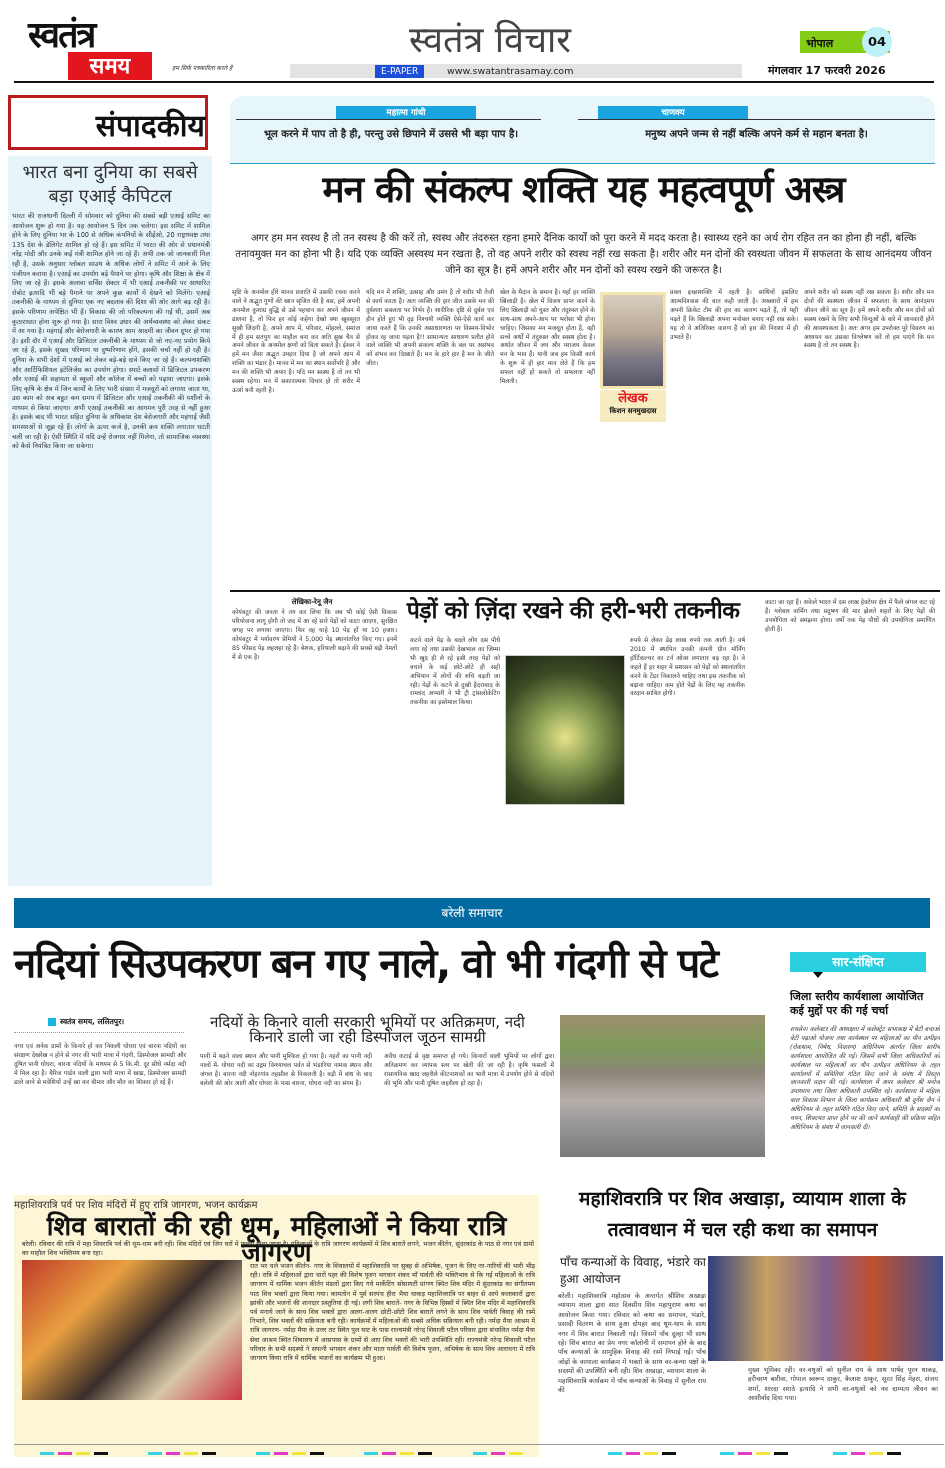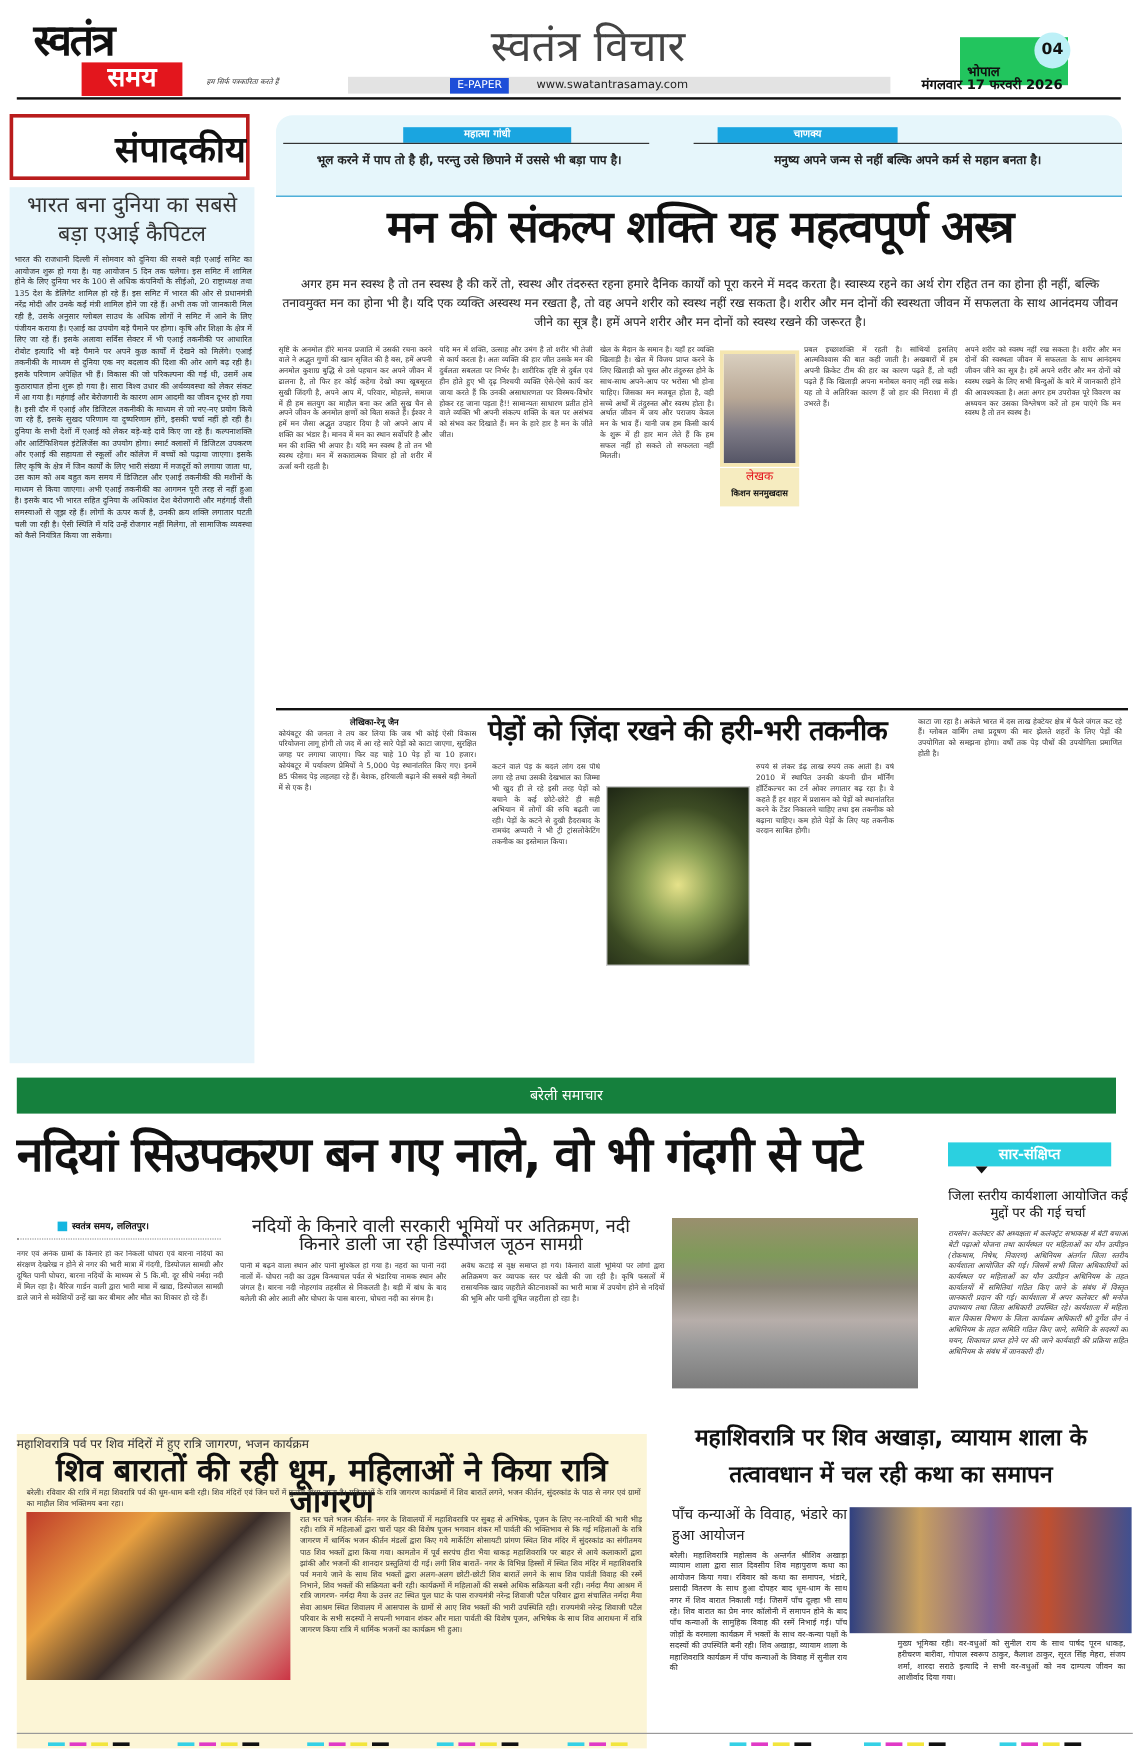--- a/index.html
+++ b/index.html
@@ -6,43 +6,43 @@
 body{width:945px;height:1468px;background:#fff;font-family:"DejaVu Sans",sans-serif;color:#111;position:relative;overflow:hidden}
 .abs{position:absolute}
 .txt{font-size:6.2px;line-height:8.9px;color:#333;text-align:justify;overflow:hidden}
 .logo1{left:28px;top:14px;font-size:36px;font-weight:bold;letter-spacing:-2px;line-height:40px;font-family:"DejaVu Serif",serif}
 .logo2{left:68px;top:52px;width:84px;height:28px;background:#e3161d;color:#fff;font-size:22px;font-weight:bold;text-align:center;line-height:28px}
 .tagline{left:172px;top:64px;font-size:6px;font-style:italic;color:#333}
 .mast{left:360px;top:18px;width:260px;text-align:center;font-size:36px;color:#444;line-height:44px}
 .eband{left:290px;top:64px;width:452px;height:14px;background:#e3e3e3}
 .epaper{left:375px;top:65px;background:#1d4ed8;color:#fff;font-size:9px;padding:1px 6px;line-height:11px}
 .url{left:447px;top:65px;font-size:9.5px;color:#222;line-height:12px}
-.city{left:800px;top:31px;width:90px;height:22px;background:#22c55e;font-size:11px;font-weight:bold;padding:20px 6px}
+.city{left:800px;top:31px;width:90px;height:22px;background:#84cc16;font-size:11px;font-weight:bold;padding:4px 6px}
 .pgno{left:862px;top:27px;width:30px;height:30px;border-radius:15px;background:#bdf0f7;font-size:13px;font-weight:bold;text-align:center;line-height:30px}
 .date{left:768px;top:62px;font-size:11px;font-weight:bold;color:#111}
 .hrtop{left:14px;top:81px;width:920px;height:2px;background:#111}
 .edbox{left:8px;top:95px;width:200px;height:55px;border:3px solid #b91c1c;font-size:30px;font-weight:bold;text-align:right;line-height:55px}
 .edpanel{left:8px;top:156px;width:204px;height:730px;background:#e7f5fb}
 .edhead{left:8px;top:160px;width:204px;text-align:center;font-size:18px;line-height:24px;color:#333}
 .quotebox{left:230px;top:96px;width:705px;height:44px;background:#e6f6fb;border-radius:14px 14px 0 0}
 .qlabel{background:#1aa5e0;color:#fff;font-size:8.5px;font-weight:bold;text-align:center;height:13px;line-height:13px}
 .qline{height:1px;background:#333}
 .qtext{font-size:10px;font-weight:bold;color:#222;text-align:center}
 .headline1{left:232px;top:166px;width:703px;text-align:center;font-size:37px;font-weight:bold;line-height:48px;letter-spacing:-1px}
 .intro{left:232px;top:230px;width:703px;text-align:center;font-size:10px;line-height:16px;color:#222}
 .col{top:288px;height:300px}
 .photo-author{left:600px;top:292px;width:66px;height:97px;background:linear-gradient(180deg,#d9cfbf 0%,#b9a896 40%,#7d7a85 70%,#556 100%);border:3px solid #f5e6b0}
 .bylinebox{left:600px;top:390px;width:66px;height:32px;background:#f6ecc0;text-align:center}
 .hr2{left:230px;top:590px;width:710px;height:2px;background:#111}
 .headline2{left:398px;top:595px;width:350px;text-align:center;font-size:23px;font-weight:bold;line-height:30px;letter-spacing:-.5px}
 .plant{left:505px;top:655px;width:120px;height:150px;background:radial-gradient(circle at 50% 55%,#e6e28a 0%,#8ba055 30%,#3d4c24 65%,#1e2615 100%);border:1px solid #ccc}
-.bandblack{left:14px;top:898px;width:916px;height:30px;background:#15803d;color:#fff;text-align:center;font-size:12px;line-height:30px}
+.bandblack{left:14px;top:898px;width:916px;height:30px;background:#0369a1;color:#fff;text-align:center;font-size:12px;line-height:30px}
 .headline3{left:14px;top:935px;width:760px;text-align:left;font-size:40px;font-weight:bold;line-height:56px;letter-spacing:-1.5px}
 .sar{left:790px;top:952px;width:136px;height:20px;background:#2bd0e0;color:#fff;font-size:12px;font-weight:bold;text-align:center;line-height:20px}
-.sarhead{left:790px;top:990px;width:150px;text-align:center;font-size:11px;font-weight:normal;line-height:14px}
+.sarhead{left:790px;top:990px;width:150px;text-align:left;font-size:11px;font-weight:bold;line-height:14px}
 .sarbody{left:790px;top:1025px;width:150px;height:150px;font-style:italic}
 .subhead3{left:195px;top:1015px;width:345px;text-align:center;font-size:15px;line-height:15px;color:#222}
 .garbage{left:560px;top:1015px;width:205px;height:142px;background:linear-gradient(180deg,#9a8f6e 0%,#7f9a5a 22%,#8a8576 40%,#b7aeaa 60%,#9a9a9a 75%,#7a7a7a 100%)}
 .yellowbox{left:14px;top:1195px;width:525px;height:262px;background:#fcf5d6}
 .subtitle4{left:14px;top:1198px;width:525px;text-align:left;font-size:10px;color:#333;line-height:14px}
 .headline4{left:14px;top:1213px;width:525px;text-align:center;font-size:26px;font-weight:bold;line-height:26px}
 .temple{left:22px;top:1260px;width:220px;height:140px;background:linear-gradient(135deg,#c03b2a 0%,#e8a040 30%,#3b2e2a 55%,#d8c8a8 75%,#c34 100%)}
 .headline5{left:545px;top:1183px;width:395px;text-align:center;font-size:19px;font-weight:bold;line-height:31px}
 .subhead5{left:560px;top:1254px;width:150px;font-size:12px;line-height:17px;color:#222}
 .wedding{left:708px;top:1256px;width:235px;height:105px;background:linear-gradient(90deg,#304080 0%,#c8a060 25%,#806090 50%,#c05030 70%,#405090 100%)}
@@ -77,21 +77,21 @@
 <div class="abs qtext" style="left:578px;top:126px;width:357px">मनुष्य अपने जन्म से नहीं बल्कि अपने कर्म से महान बनता है।</div>
 <div class="abs" style="left:230px;top:140px;width:705px;height:24px;background:#e6f6fb;border-bottom:1px solid #2a9fd0"></div>
 
 <div class="abs headline1">मन की संकल्प शक्ति यह महत्वपूर्ण अस्त्र</div>
 <div class="abs intro">अगर हम मन स्वस्थ है तो तन स्वस्थ है की करें तो, स्वस्थ और तंदरुस्त रहना हमारे दैनिक कार्यों को पूरा करने में मदद करता है। स्वास्थ्य रहने का अर्थ रोग रहित तन का होना ही नहीं, बल्कि तनावमुक्त मन का होना भी है। यदि एक व्यक्ति अस्वस्थ मन रखता है, तो वह अपने शरीर को स्वस्थ नहीं रख सकता है। शरीर और मन दोनों की स्वस्थता जीवन में सफलता के साथ आनंदमय जीवन जीने का सूत्र है। हमें अपने शरीर और मन दोनों को स्वस्थ रखने की जरूरत है।</div>
 <div class="abs txt col" style="left:232px;width:128px">सृष्टि के अनमोल हीरे मानव प्रजाति में उसकी रचना करने वाले ने अद्भुत गुणों की खान सृजित की है बस, हमें अपनी अनमोल कुशाग्र बुद्धि से उसे पहचान कर अपने जीवन में ढालना है, तो फिर हर कोई कहेगा देखो क्या खूबसूरत सुखी जिंदगी है, अपने आप में, परिवार, मोहल्ले, समाज में ही हम सतयुग का माहौल बना कर अति सुख चैन से अपने जीवन के अनमोल क्षणों को बिता सकते हैं। ईश्वर ने हमें मन जैसा अद्भुत उपहार दिया है जो अपने आप में शक्ति का भंडार है। मानव में मन का स्थान सर्वोपरि है और मन की शक्ति भी अपार है। यदि मन स्वस्थ है तो तन भी स्वस्थ रहेगा। मन में सकारात्मक विचार हो तो शरीर में ऊर्जा बनी रहती है।</div>
 <div class="abs txt col" style="left:366px;width:128px">यदि मन में शक्ति, उत्साह और उमंग है तो शरीर भी तेजी से कार्य करता है। अतः व्यक्ति की हार जीत उसके मन की दुर्बलता सबलता पर निर्भर है। शारीरिक दृष्टि से दुर्बल एवं हीन होते हुए भी दृढ़ निश्चयी व्यक्ति ऐसे-ऐसे कार्य कर जाया करते हैं कि उनकी असाधारणता पर विस्मय-विभोर होकर रह जाना पड़ता है!! सामान्यतः साधारण प्रतीत होने वाले व्यक्ति भी अपनी संकल्प शक्ति के बल पर असंभव को संभव कर दिखाते हैं। मन के हारे हार है मन के जीते जीत।</div>
 <div class="abs txt col" style="left:500px;width:95px">खेल के मैदान के समान है। यहाँ हर व्यक्ति खिलाड़ी है। खेल में विजय प्राप्त करने के लिए खिलाड़ी को चुस्त और तंदुरुस्त होने के साथ-साथ अपने-आप पर भरोसा भी होना चाहिए। जिसका मन मजबूत होता है, वही सच्चे अर्थों में तंदुरुस्त और स्वस्थ होता है। अर्थात जीवन में जय और पराजय केवल मन के भाव हैं। यानी जब हम किसी कार्य के शुरू में ही हार मान लेते हैं कि हम सफल नहीं हो सकते तो सफलता नहीं मिलती।</div>
 <div class="abs photo-author"></div>
 <div class="abs bylinebox">
-  <div style="color:#e3161d;font-size:10px;font-weight:normal;line-height:15px">लेखक</div>
+  <div style="color:#e3161d;font-size:13px;font-weight:bold;line-height:15px">लेखक</div>
   <div style="font-size:7px;font-weight:bold;line-height:12px">किशन सनमुखदास</div>
 </div>
 <div class="abs txt col" style="left:670px;width:128px">प्रबल इच्छाशक्ति में रहती है। सांथियों इसलिए आत्मविश्वास की बात कही जाती है। अखबारों में हम अपनी क्रिकेट टीम की हार का कारण पढ़ते हैं, तो यही पढ़ते हैं कि खिलाड़ी अपना मनोबल बनाए नहीं रख सके। यह तो वे अतिरिक्त कारण हैं जो हार की निराशा में ही उभरते हैं।</div>
 <div class="abs txt col" style="left:804px;width:130px">अपने शरीर को स्वस्थ नहीं रख सकता है। शरीर और मन दोनों की स्वस्थता जीवन में सफलता के साथ आनंदमय जीवन जीने का सूत्र है। हमें अपने शरीर और मन दोनों को स्वस्थ रखने के लिए सभी बिन्दुओं के बारे में जानकारी होने की आवश्यकता है। अतः अगर हम उपरोक्त पूरे विवरण का अध्ययन कर उसका विश्लेषण करें तो हम पाएंगे कि मन स्वस्थ है तो तन स्वस्थ है।</div>
 
 <div class="abs hr2"></div>
 <div class="abs headline2">पेड़ों को ज़िंदा रखने की हरी-भरी तकनीक</div>
 <div class="abs" style="left:232px;top:597px;width:160px;text-align:center;font-size:7px;font-weight:bold;line-height:10px">लेखिका-रेनू जैन</div>
 <div class="abs txt" style="left:232px;top:608px;width:165px;height:280px">कोयंबटूर की जनता ने तय कर लिया कि जब भी कोई ऐसी विकास परियोजना लागू होगी तो जद में आ रहे सारे पेड़ों को काटा जाएगा, सुरक्षित जगह पर लगाया जाएगा। फिर वह चाहे 10 पेड़ हों या 10 हजार। कोयंबटूर में पर्यावरण प्रेमियों ने 5,000 पेड़ स्थानांतरित किए गए। इनमें 85 फीसद पेड़ लहलहा रहे हैं। बेशक, हरियाली बढ़ाने की सबसे बड़ी नेमतों में से एक है।</div>
 <div class="abs txt" style="left:410px;top:636px;width:90px;height:250px">कटने वाले पेड़ के बदले लोग दस पौधे लगा रहे तथा उसकी देखभाल का जिम्मा भी खुद ही ले रहे इसी तरह पेड़ों को बचाने के कई छोटे-छोटे ही सही अभियान में लोगों की रुचि बढ़ती जा रही। पेड़ों के कटने से दुखी हैदराबाद के रामचंद अप्पारी ने भी ट्री ट्रांसलोकेटिंग तकनीक का इस्तेमाल किया।</div>

